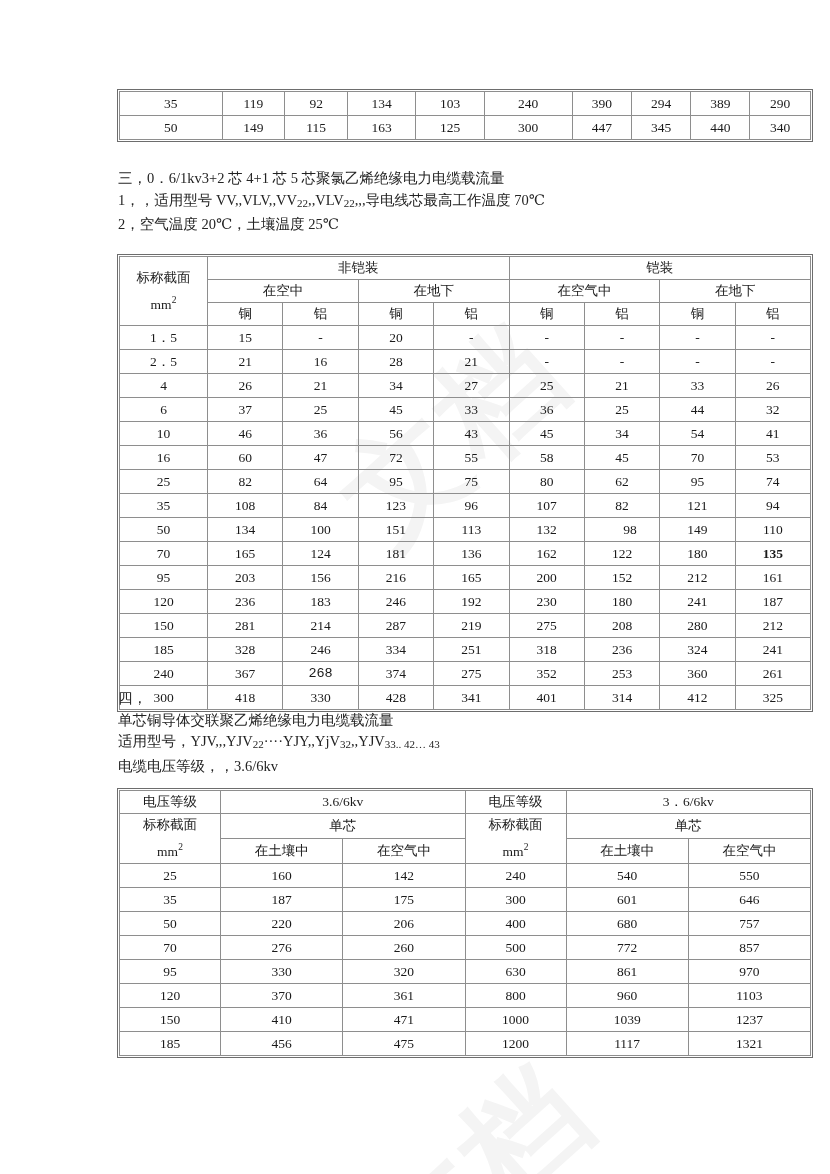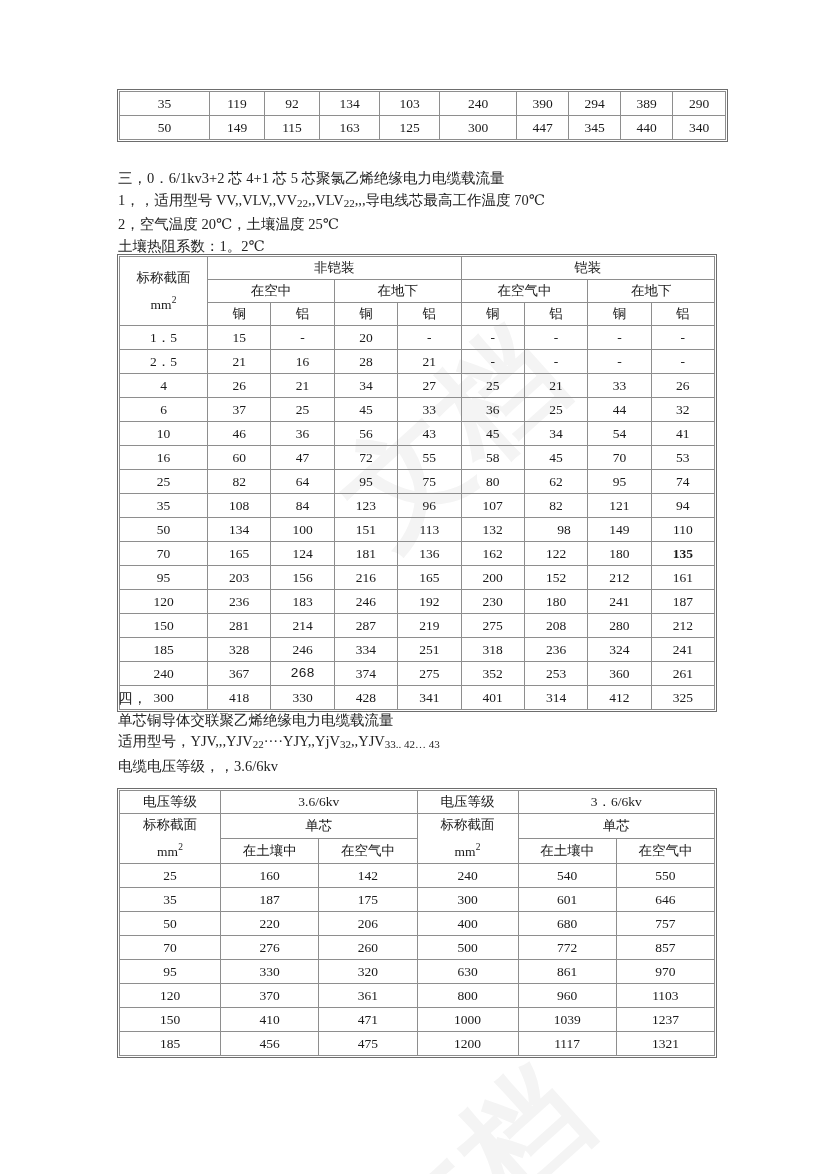--- a/index.html
+++ b/index.html
@@ -48,21 +48,21 @@
     position: absolute;
     left: 117px;
     top: 0;
     width: 596px;
   }
 
   
   table.doc {
     border-collapse: collapse;
     table-layout: fixed;
-    width: 596px;
+    width: 692px;
     font-size: 13.5px;
     color: #1a1a1a;
   }
   table.doc td {
     border: 1px solid #8e8e8e;
     text-align: center;
     vertical-align: middle;
     padding: 0;
     height: 23px;
     line-height: 23px;
@@ -144,21 +144,20 @@
               </tr>
             </tbody>
           </table>
       </div>
     </div>
 
     <div class="blk-p1">
       <div class="para">三，0．6/1kv3+2 芯 4+1 芯 5 芯聚氯乙烯绝缘电力电缆载流量</div>
       <div class="para"><span>1，，适用型号 VV,,VLV,,VV</span><sub>22</sub><span>,,VLV</span><sub>22</sub><span>,,,导电线芯最高工作温度 70℃</span></div>
       <div class="para">2，空气温度 20℃，土壤温度 25℃</div>
-      <div class="para">土壤热阻系数：1。2℃</div>
     </div>
 
     <div class="blk-t2">
       <div class="outer-frame">
         <table class="doc" id="t2">
           <tbody>
             <tr>
               <td class="hd" rowspan="3" style="width: 87px;">
                 <div>标称截面</div>
                 <div><span>mm</span><span class="sup2">2</span></div>

